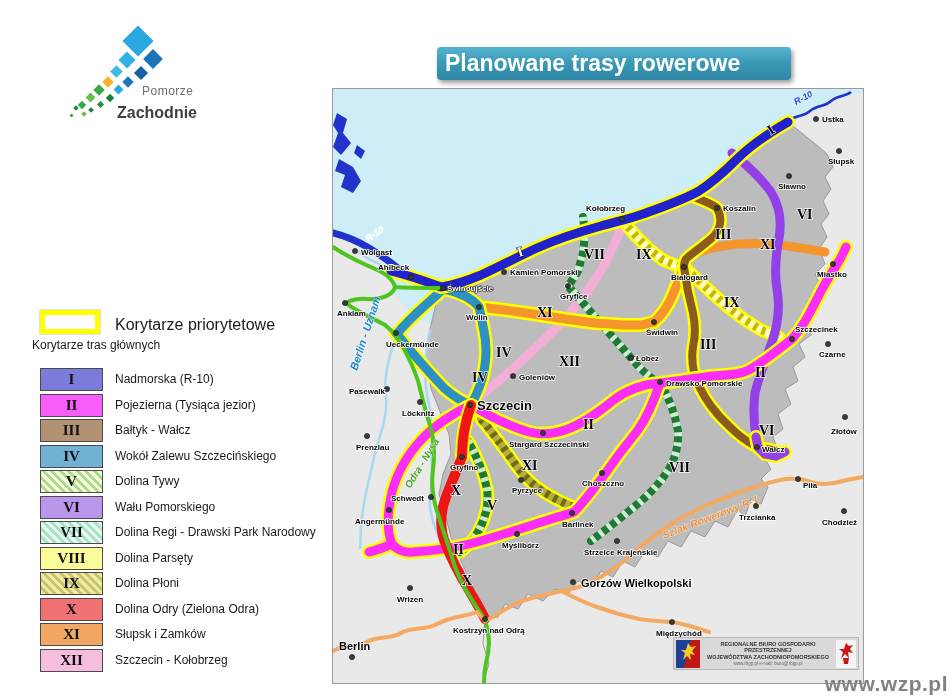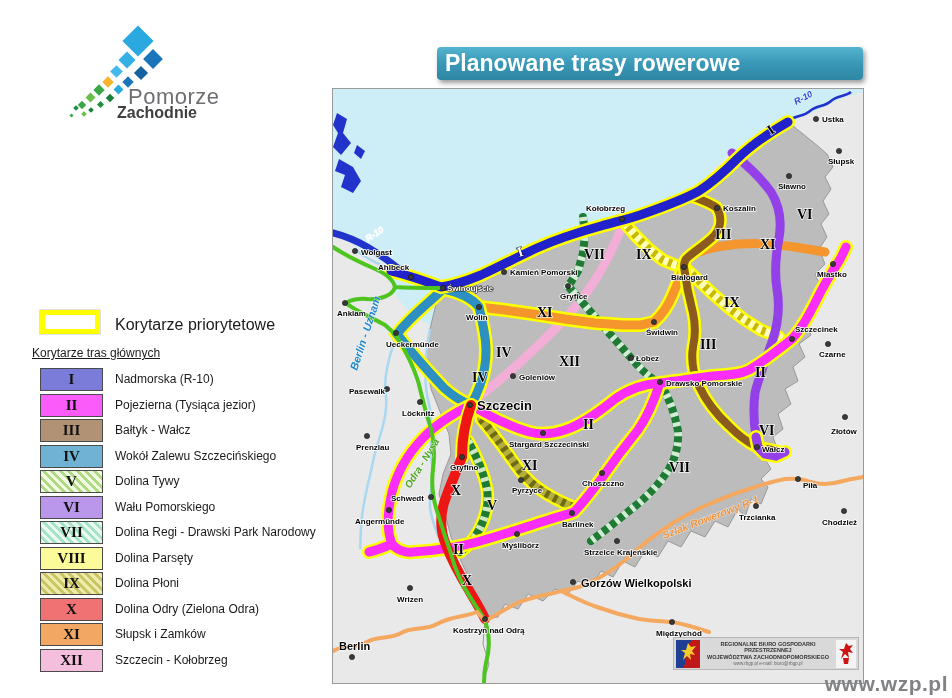--- a/index.html
+++ b/index.html
@@ -1,31 +1,31 @@
 <!DOCTYPE html>
 <html><head>
 <meta charset="utf-8">
 <style>
   html,body{margin:0;padding:0;background:#fff;}
   #slide{position:relative;width:952px;height:698px;background:#ffffff;overflow:hidden;
          font-family:"Liberation Sans",sans-serif;}
   
   .d{position:absolute;transform:rotate(45deg);}
-  .logo-t1{position:absolute;left:128px;top:84px;font-size:22px;color:#6d6e71;letter-spacing:.5px;}
+  .logo-t1{position:absolute;left:142px;top:84px;font-size:12px;color:#6d6e71;letter-spacing:.5px;}
   .logo-t2{position:absolute;left:117px;top:104px;font-size:16px;font-weight:bold;color:#3f4042;}
   
-  #banner{position:absolute;left:437px;top:47px;width:426px;height:33px;
+  #banner{position:absolute;left:437px;top:47px;width:354px;height:33px;
           background:linear-gradient(180deg,#55b4cf 0%,#3b9ab8 45%,#2d86a4 100%);
           border-radius:4px;box-shadow:2px 3px 5px rgba(0,0,0,.4);
           color:#fff;font-size:23px;font-weight:bold;line-height:33px;padding-left:8px;box-sizing:border-box;}
   
   #legend{position:absolute;left:32px;top:306px;width:295px;}
   .lg-prio{position:absolute;left:8px;top:4px;width:50px;height:14px;background:#fff;border:5px solid #ffff00;outline:1px solid #e0e0e0;}
   .lg-prio-label{position:absolute;left:83px;top:10px;font-size:16px;color:#1a1a1a;}
-  .lg-header{position:absolute;left:0px;top:40px;font-size:12px;color:#1a1a1a;text-decoration:underline;}
+  .lg-header{position:absolute;left:0px;top:32px;font-size:12px;color:#1a1a1a;}
   .lg-item{position:absolute;left:0;width:295px;height:22px;}
   .lg-sw{position:absolute;left:8px;top:0;width:61px;height:21px;border:1px solid #4a4a4a;
          display:flex;align-items:center;justify-content:center;
          font-family:"Liberation Serif",serif;font-weight:bold;font-size:15px;color:#111;}
   .lg-lab{position:absolute;left:83px;top:4px;font-size:12px;color:#1a1a1a;white-space:nowrap;}
   
   #map{position:absolute;left:332px;top:88px;width:530px;height:594px;border:1px solid #9a9a9a;background:#e9e9e9;}
   #map svg{display:block;}
   .clab{font-family:"Liberation Sans",sans-serif;font-weight:bold;font-size:8px;fill:#000;
         paint-order:stroke;stroke:#ffffff;stroke-width:1.6px;stroke-linejoin:round;}

